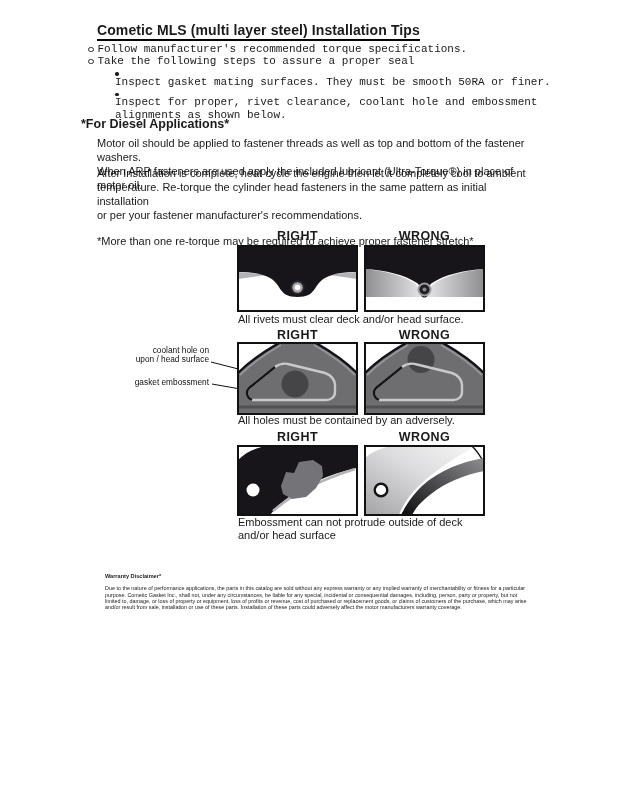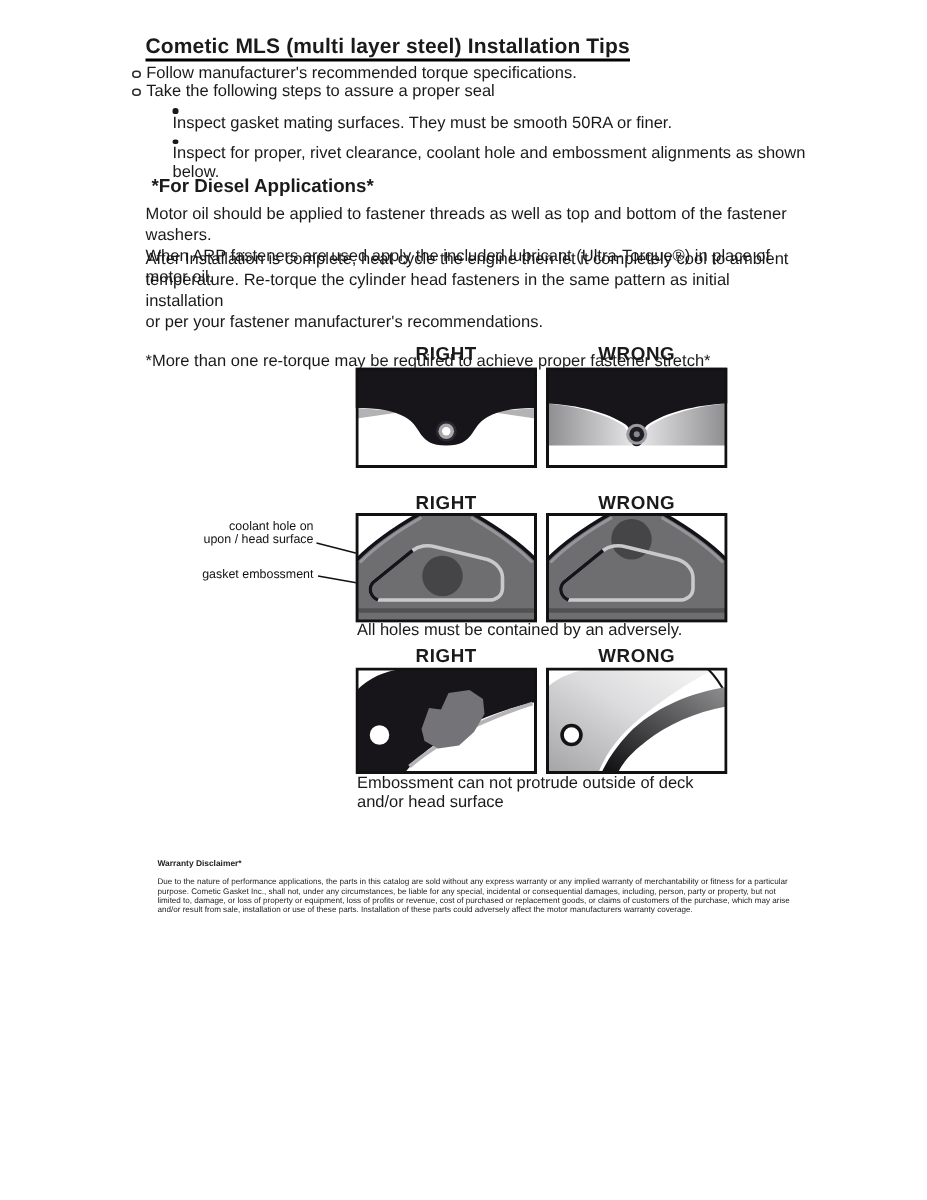--- a/index.html
+++ b/index.html
@@ -5,27 +5,27 @@
   html,body{margin:0;padding:0;background:#fff;}
   .page{
     position:relative;width:618px;height:616px;background:#ffffff;overflow:hidden;
     font-family:"Liberation Sans","DejaVu Sans",sans-serif;color:#1a1a1a;
   }
   
   .title{
     position:absolute;left:97px;top:22px;font-size:14px;font-weight:bold;
     border-bottom:2px solid #000;padding-bottom:1px;letter-spacing:.1px;white-space:nowrap;
   }
-  .bullets{position:absolute;left:88px;top:43px;width:470px;font-size:11px;line-height:12.4px;}
+  .bullets{position:absolute;left:88px;top:43px;width:470px;font-size:11px;line-height:12.4px;font-family:Liberation Mono, monospace;}
   .b-row{display:flex;align-items:flex-start;}
   .b-row .marker{flex:0 0 auto;width:3.5px;height:3.5px;border:1px solid #2a2a2a;border-radius:50%;margin:3.5px 4px 0 0;}
   .b-sub{margin-left:27px;flex-direction:column;}
   .b-sub .marker{width:3.5px;height:3.5px;background:#1a1a1a;border:0;border-radius:50%;margin:4.5px 4px 0 0;}
   
-  .diesel-head{position:absolute;left:101px;top:117px;font-size:12.5px;font-weight:bold;}
+  .diesel-head{position:absolute;left:81px;top:117px;font-size:12.5px;font-weight:bold;}
   .para{position:absolute;left:97px;width:440px;font-size:11px;line-height:14px;white-space:pre-line;}
   
   .dg-label{position:absolute;width:121px;text-align:center;font-size:12.5px;font-weight:bold;letter-spacing:.4px;}
   .dg-box{position:absolute;width:121px;}
   .dg-box svg{display:block;width:121px;}
   .caption{position:absolute;left:238px;font-size:11px;line-height:12.5px;white-space:pre-line;}
   .ann{position:absolute;width:110px;text-align:right;font-size:8.3px;line-height:9.2px;white-space:pre-line;color:#111;}
   .ann-lines{position:absolute;left:208px;top:356px;}
   
   .fineprint{position:absolute;left:105px;top:573px;width:424px;color:#222;}
@@ -100,20 +100,21 @@
       <path d="M1,24 C22,26 40,31 52,39 L60,52 L1,52 Z" fill="url(#g1l)"></path>
       <path d="M120,24 C99,26 81,31 69,39 L61,52 L120,52 Z" fill="url(#g1r)"></path>
       <path d="M0,0 H121 V24 C99,25 80,30 68,38 C62,42 67,52.5 60.5,52.5 C54,52.5 59,42 53,38 C41,30 22,25 0,24 Z" fill="#17141a"></path>
       <circle cx="60.5" cy="44.5" r="7" fill="#9c9c9e"></circle>
       <circle cx="60.5" cy="44.5" r="5" fill="#201d26"></circle>
       <circle cx="60.5" cy="44.5" r="2" fill="#8a8a8c"></circle>
       <rect x="1" y="1" width="119" height="65" fill="none" stroke="#111111" stroke-width="2"></rect>
     </svg>
   </div>
 
+  <div class="caption" style="top:313px;">All rivets must clear deck and/or head surface.</div>
 
   <div class="dg-label" style="left:237px;top:328px;">RIGHT</div>
   <div class="dg-label" style="left:364px;top:328px;">WRONG</div>
 
   <div class="ann" style="left:99px;top:346px;">coolant hole on
 upon / head surface</div>
   <div class="ann" style="left:99px;top:378px;">gasket embossment</div>
   <svg class="ann-lines" width="92" height="42" viewBox="0 0 92 42">
     <line x1="3" y1="6" x2="85" y2="27" stroke="#111" stroke-width="1"></line>
     <line x1="4" y1="28" x2="55" y2="37" stroke="#111" stroke-width="1"></line>

